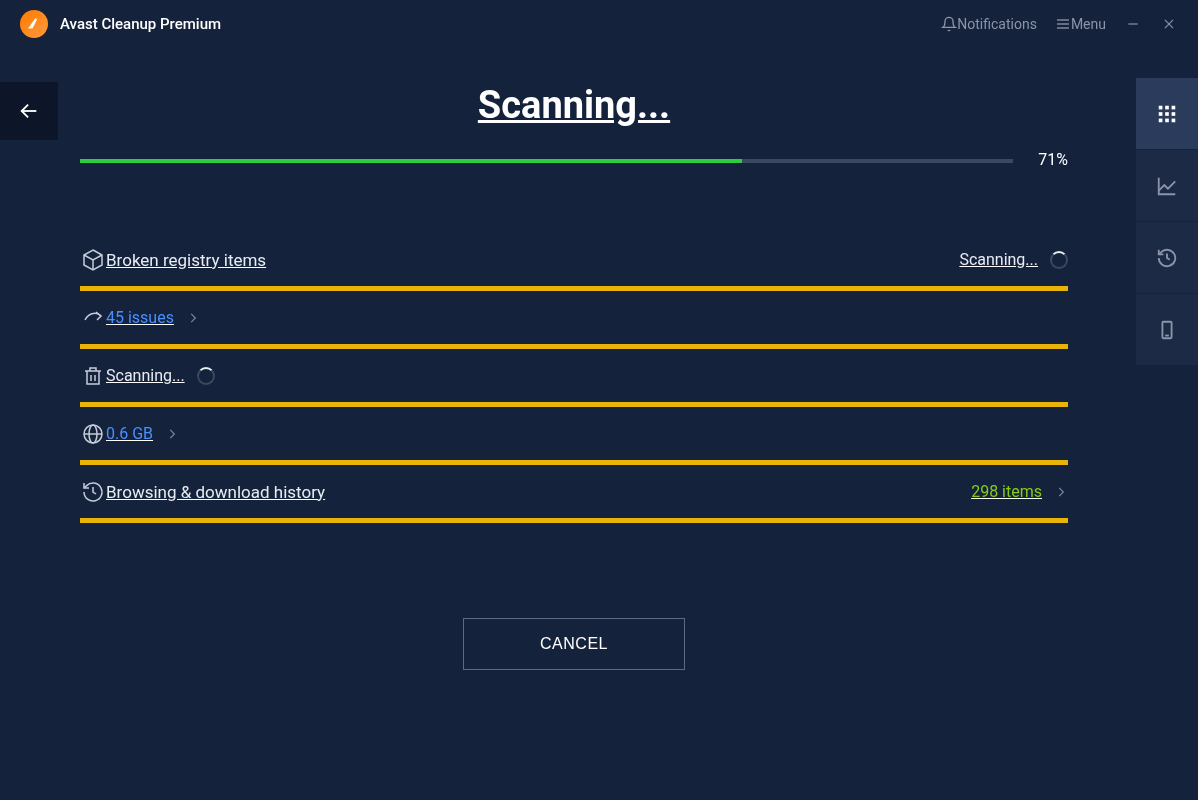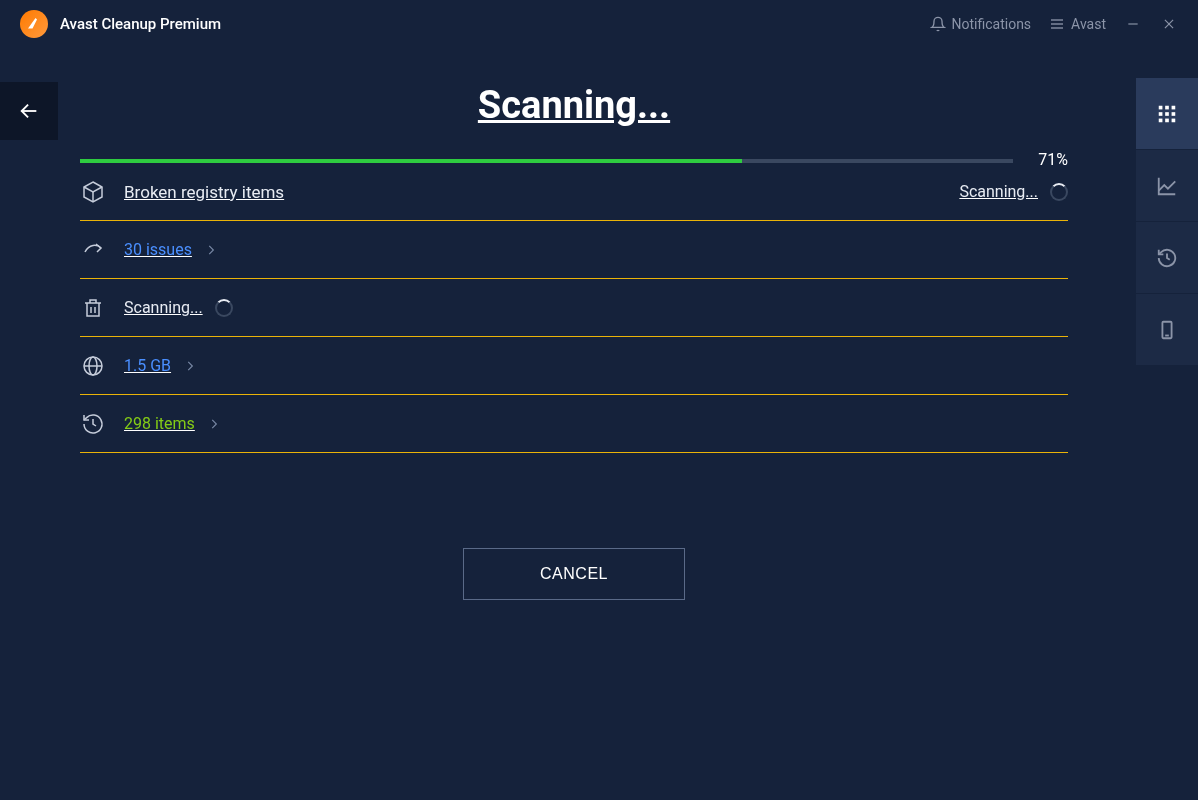--- a/index.html
+++ b/index.html
@@ -48,21 +48,20 @@
     .titlebar-right {
       margin-left: auto;
       display: flex;
       align-items: center;
       gap: 18px;
       color: #8b94a8;
     }
     .titlebar-item {
       display: flex;
       align-items: center;
-      gap: 6px;
       font-size: 14px;
       cursor: pointer;
     }
     .win-control {
       width: 18px;
       height: 18px;
       display: flex;
       align-items: center;
       justify-content: center;
       cursor: pointer;
@@ -108,20 +107,21 @@
       text-decoration: underline;
     }
     .scanning-title {
       font-size: 38px;
       font-weight: 700;
       text-align: center;
       margin-bottom: 32px;
     }
     .progress-container {
       position: relative;
+      margin-bottom: 70px;
       padding-right: 55px;
     }
     .progress-bar-track {
       height: 4px;
       background: #3a4860;
       position: relative;
     }
     .progress-bar-fill {
       position: absolute;
       left: 0;
@@ -136,22 +136,21 @@
       font-size: 16px;
       color: #fff;
     }
     .scan-list {
       list-style: none;
     }
     .scan-row {
       display: flex;
       align-items: center;
       height: 58px;
-      border-bottom: 1px solid #eab308;
-      gap: 18px;
+      border-bottom: 5px solid #eab308;
     }
     .scan-icon {
       width: 26px;
       height: 26px;
       display: flex;
       align-items: center;
       justify-content: center;
       color: #c5ccda;
     }
     .scan-label {
@@ -222,21 +221,21 @@
           <path d="M13.73 21a2 2 0 0 1-3.46 0"></path>
         </svg>
       <span>Notifications</span>
     </div>
     <div class="titlebar-item">
       <svg width="16" height="16" viewBox="0 0 24 24" fill="none" stroke="currentColor" stroke-width="2">
           <line x1="3" y1="6" x2="21" y2="6"></line>
           <line x1="3" y1="12" x2="21" y2="12"></line>
           <line x1="3" y1="18" x2="21" y2="18"></line>
         </svg>
-      <span>Avast</span>
+      <span>Menu</span>
     </div>
     <div class="win-control">
       <svg width="14" height="14" viewBox="0 0 24 24" stroke="currentColor" stroke-width="2">
           <line x1="4" y1="12" x2="20" y2="12"></line>
         </svg>
     </div>
     <div class="win-control">
       <svg width="14" height="14" viewBox="0 0 24 24" stroke="currentColor" stroke-width="2">
           <line x1="5" y1="5" x2="19" y2="19"></line>
           <line x1="19" y1="5" x2="5" y2="19"></line>
@@ -314,21 +313,21 @@
     </li>
 
     <li class="scan-row">
       <span class="scan-icon">
         <svg width="24" height="24" viewBox="0 0 24 24" fill="none" stroke="currentColor" stroke-width="1.5">
             <path d="M4 14 C 8 6, 16 6, 20 10"></path>
             <polyline points="15 6 20 10 16 14"></polyline>
           </svg>
       </span>
       <span class="scan-status status-blue">
-        <span>30 issues</span>
+        <span>45 issues</span>
         <svg class="chevron" width="14" height="14" viewBox="0 0 24 24" fill="none" stroke="currentColor" stroke-width="2">
             <polyline points="9 5 16 12 9 19"></polyline>
           </svg>
       </span>
     </li>
 
     <li class="scan-row">
       <span class="scan-icon">
         <svg width="24" height="24" viewBox="0 0 24 24" fill="none" stroke="currentColor" stroke-width="1.5">
             <path d="M4 7 L20 7"></path>
@@ -346,36 +345,37 @@
 
     <li class="scan-row">
       <span class="scan-icon">
         <svg width="24" height="24" viewBox="0 0 24 24" fill="none" stroke="currentColor" stroke-width="1.5">
             <circle cx="12" cy="12" r="9"></circle>
             <ellipse cx="12" cy="12" rx="4" ry="9"></ellipse>
             <line x1="3" y1="12" x2="21" y2="12"></line>
           </svg>
       </span>
       <span class="scan-status status-blue">
-        <span>1.5 GB</span>
+        <span>0.6 GB</span>
         <svg class="chevron" width="14" height="14" viewBox="0 0 24 24" fill="none" stroke="currentColor" stroke-width="2">
             <polyline points="9 5 16 12 9 19"></polyline>
           </svg>
       </span>
     </li>
 
 
     <li class="scan-row">
       <span class="scan-icon">
         <svg width="24" height="24" viewBox="0 0 24 24" fill="none" stroke="currentColor" stroke-width="1.5">
             <path d="M3 12a9 9 0 1 0 2.64-6.36L3 8"></path>
             <polyline points="3 3 3 8 8 8"></polyline>
             <polyline points="12 7 12 12 15 14"></polyline>
           </svg>
       </span>
+      <span class="scan-label">Browsing &amp; download history</span>
       <span class="scan-status status-white">
         <span>298 items</span>
         <svg class="chevron" width="14" height="14" viewBox="0 0 24 24" fill="none" stroke="currentColor" stroke-width="2">
             <polyline points="9 5 16 12 9 19"></polyline>
           </svg>
       </span>
     </li>
   </ul>
 
   <div class="cancel-container">

